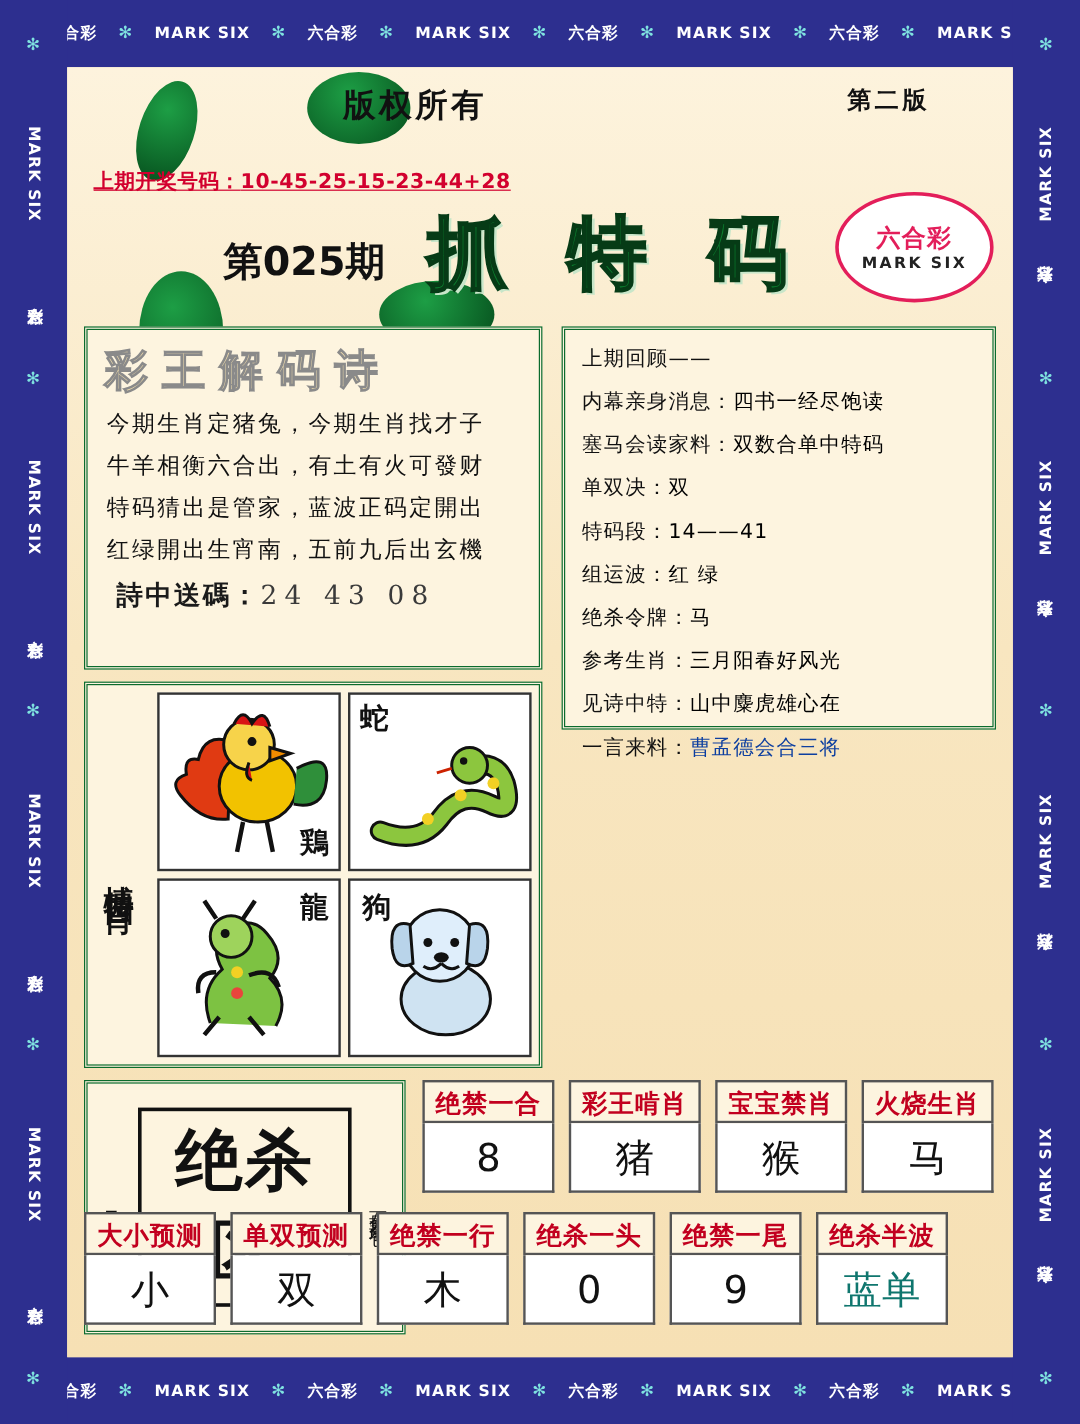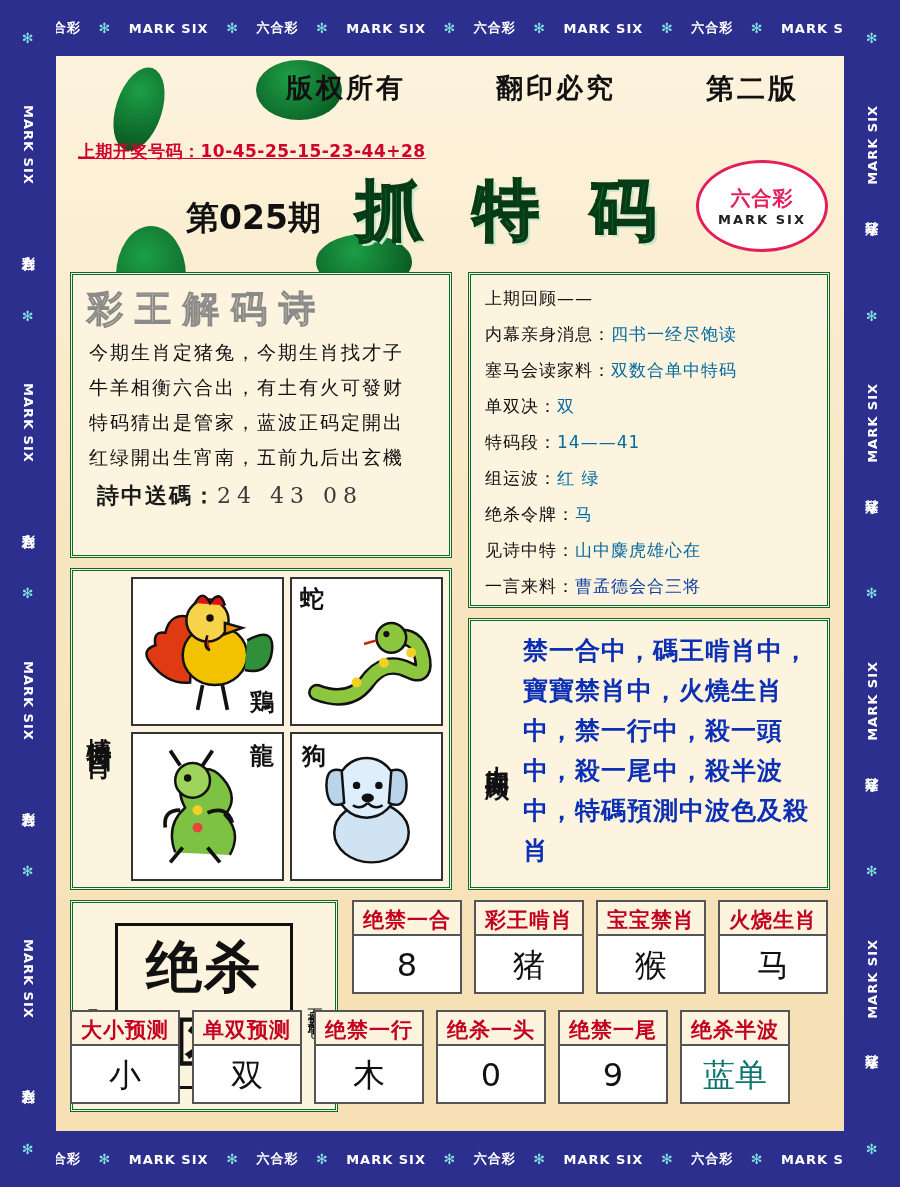--- a/index.html
+++ b/index.html
@@ -52,21 +52,21 @@
     position:absolute;left:0;top:0;width:788px;height:70px;
   }
   .hdr-cn{
     position:absolute;top:14px;
     font-size:27px;font-weight:bold;color:#111;
     font-family:"DejaVu Sans","Liberation Sans",sans-serif;
     letter-spacing:3px;
   }
   .hdr-copy{left:230px;}
   .hdr-print{left:440px;}
-  .hdr-edition{left:650px;font-size:28px;}
+  .hdr-edition{left:650px;font-size:20px;}
 
   .last-draw{
     position:absolute;left:22px;top:84px;
     font-size:17px;font-weight:bold;color:#d2002e;
     letter-spacing:0.5px;
     text-decoration:underline;
   }
   .issue{
     position:absolute;left:130px;top:140px;
     font-size:33px;font-weight:bold;color:#111;
@@ -121,21 +121,21 @@
   .poem-nums{color:#3a3a3a;letter-spacing:6px;}
 
   
   .pred-box{
     position:absolute;left:412px;top:216px;width:362px;height:336px;
     border:3px double #0b6b2d;background:#fdf4df;box-sizing:border-box;
     padding:12px 14px;
   }
   .pred-line{font-size:17px;color:#111;margin-bottom:13px;letter-spacing:1px;}
   .pred-line .k{color:#111;}
-  .pred-line .v{color:#0369a1;}
+  .pred-line .v{color:#000000;}
   .pred-line .vb{color:#0d3fa0;}
 
   
   .zodiac-box{
     position:absolute;left:14px;top:512px;width:382px;height:322px;
     border:3px double #0b6b2d;background:#fdf4df;box-sizing:border-box;
     display:flex;
   }
   .zodiac-side{
     width:52px;display:flex;align-items:center;justify-content:center;
@@ -334,21 +334,20 @@
 
   <div class="inner">
 
     <div class="swoosh sw1"></div>
     <div class="swoosh sw2"></div>
     <div class="swoosh sw3"></div>
     <div class="swoosh sw4"></div>
 
     <div class="hdr">
       <div class="hdr-cn hdr-copy">版权所有</div>
-      <div class="hdr-cn hdr-print">翻印必究</div>
       <div class="hdr-cn hdr-edition">第二版</div>
     </div>
 
     <div class="last-draw">
       <span>上期开奖号码：</span><span>10-45-25-15-23-44+28</span>
     </div>
 
     <div class="issue">第025期</div>
     <div class="bigtitle">抓 特 码</div>
 
@@ -371,20 +370,21 @@
     </div>
 
     <div class="pred-box">
       <div class="pred-line">上期回顾——</div>
       <div class="pred-line"><span class="k">内幕亲身消息：</span><span class="v">四书一经尽饱读</span></div>
       <div class="pred-line"><span class="k">塞马会读家料：</span><span class="v">双数合单中特码</span></div>
       <div class="pred-line"><span class="k">单双决：</span><span class="v">双</span></div>
       <div class="pred-line"><span class="k">特码段：</span><span class="v">14——41</span></div>
       <div class="pred-line"><span class="k">组运波：</span><span class="v">红 绿</span></div>
       <div class="pred-line"><span class="k">绝杀令牌：</span><span class="v">马</span></div>
+      <div class="pred-line"><span class="k">参考生肖：</span><span class="v">三月阳春好风光</span></div>
       <div class="pred-line"><span class="k">见诗中特：</span><span class="v">山中麋虎雄心在</span></div>
       <div class="pred-line"><span class="k">一言来料：</span><span class="vb">曹孟德会合三将</span></div>
     </div>
 
     <div class="zodiac-box">
       <div class="zodiac-side">
         <span>博特四肖</span>
       </div>
       <div class="zgrid">
         <div class="zcell">
@@ -438,26 +438,20 @@
             <circle cx="52" cy="38" r="3" fill="#111"></circle>
             <circle cx="70" cy="38" r="3" fill="#111"></circle>
             <ellipse cx="61" cy="48" rx="5" ry="3.5" fill="#111"></ellipse>
             <path d="M61 52 q-6 6 -12 2 M61 52 q6 6 12 2" fill="none" stroke="#111" stroke-width="2"></path>
           </svg>
           <div class="zname zn-dog">狗</div>
         </div>
       </div>
     </div>
 
-    <div class="review-box">
-      <div class="review-label">
-        <span>上期回顾</span>
-      </div>
-      <div class="review-text">禁一合中，碼王啃肖中，寶寶禁肖中，火燒生肖中，禁一行中，殺一頭中，殺一尾中，殺半波中，特碼預測中波色及殺肖</div>
-    </div>
 
     <div class="kill-zone">
       <div class="kz-left">
         <span>只能用作参考</span>
       </div>
       <div class="kz-main">绝杀区</div>
       <div class="kz-right">
         <span>百分百不敢包</span>
       </div>
     </div>

